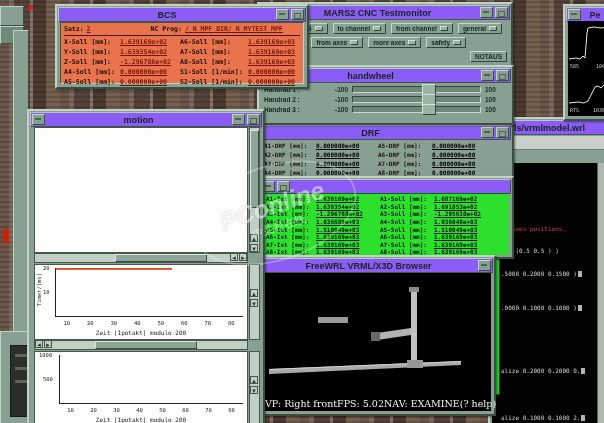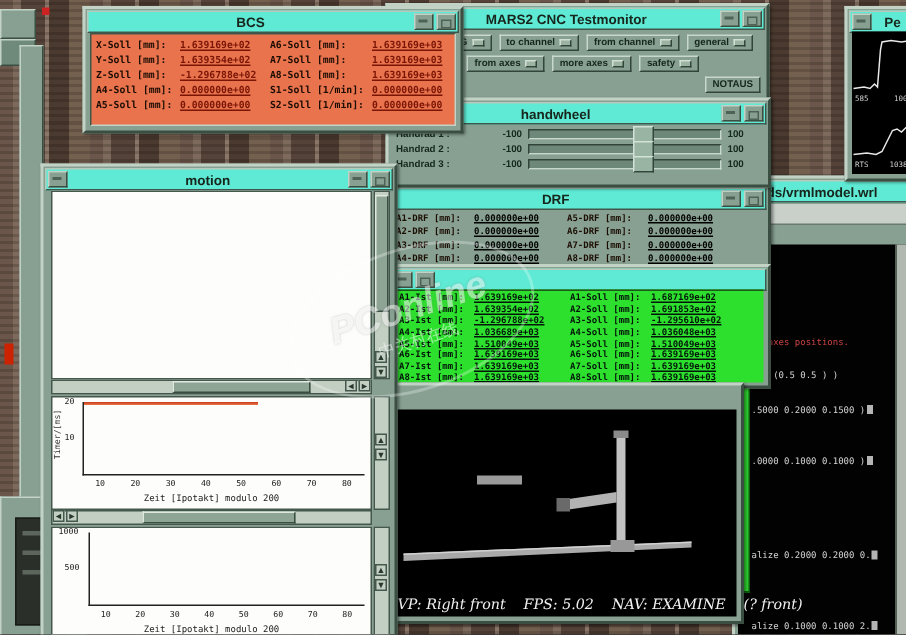--- a/index.html
+++ b/index.html
@@ -6,21 +6,21 @@
   #stage{position:relative;width:604px;height:423px;overflow:hidden;
     font-family:"Liberation Sans",sans-serif;
     background:
       repeating-linear-gradient(0deg, rgba(20,12,8,.18) 0 2px, rgba(0,0,0,0) 2px 5px),
       repeating-linear-gradient(90deg,#6a564a 0 9px,#7d6a5c 9px 14px,#55433a 14px 30px,#8a7668 30px 33px,#4a3a30 33px 46px,#74604f 46px 60px);
   }
   .window{position:absolute;background:#87a091;
     border-top:2px solid #c2d2c5;border-left:2px solid #c2d2c5;
     border-right:2px solid #3a4e42;border-bottom:2px solid #3a4e42;
     box-shadow:1px 1px 2px rgba(0,0,0,.45);}
-  .titlebar{height:13px;margin:1px;background:#5eead4;display:flex;align-items:center;
+  .titlebar{height:13px;margin:1px;background:#8b5cf6;display:flex;align-items:center;
     border-top:1px solid #b7c9bb;border-left:1px solid #b7c9bb;
     border-bottom:1px solid #41564a;border-right:1px solid #41564a;}
   .tb-title{flex:1;text-align:center;font-size:9px;font-weight:bold;color:#17251c;
     white-space:nowrap;overflow:hidden;}
   .tb-btn{width:11px;height:9px;margin:0 1px;background:#87a091;
     border-top:1px solid #c2d2c5;border-left:1px solid #c2d2c5;
     border-bottom:1px solid #3a4e42;border-right:1px solid #3a4e42;position:relative;}
   .tb-btn i{position:absolute;left:2px;top:3px;width:6px;height:2px;background:#4e6356;}
   .mono{font-family:"DejaVu Sans Mono",monospace;}
   
@@ -59,22 +59,22 @@
   .drf-row .c3{width:54px;} .drf-row .c4{flex:1;text-decoration:underline;}
   
   .mcs-body{position:absolute;left:3px;right:3px;top:15px;bottom:2px;background:#2ee02e;
     border-top:1px solid #1b5a1b;border-left:1px solid #1b5a1b;padding:1px 3px;
     font-size:6px;font-weight:bold;color:#03160a;}
   .mcs-row{display:flex;height:7.6px;align-items:center;}
   .mcs-row .c1{width:50px;} .mcs-row .c2{width:64px;text-decoration:underline;}
   .mcs-row .c3{width:54px;} .mcs-row .c4{flex:1;text-decoration:underline;}
   
   .fw-body{position:absolute;left:3px;right:3px;top:16px;bottom:3px;background:#000;}
-  .fw-status{position:absolute;left:4px;right:2px;bottom:2px;display:flex;gap:12px;
-    color:#f2f2f2;font-family:"DejaVu Serif",serif;font-size:9.5px;white-space:nowrap;font-style:italic;}
+  .fw-status{position:absolute;left:4px;right:2px;bottom:2px;display:flex;
+    color:#f2f2f2;font-family:"DejaVu Serif",serif;font-size:9.5px;white-space:nowrap;}
   
   .mo-body{position:absolute;left:3px;right:3px;top:16px;bottom:3px;}
   .panel-white{position:absolute;background:#fdfdfb;border:1px solid #44584c;}
   .vscroll{position:absolute;width:9px;background:#c3cfc3;border:1px solid #44584c;}
   .hscroll{position:absolute;height:8px;background:#c3cfc3;border:1px solid #44584c;}
   .sthumb{position:absolute;background:#8ea596;border-top:1px solid #dfe9df;border-left:1px solid #dfe9df;border-bottom:1px solid #3a4e42;border-right:1px solid #3a4e42;}
   .sarrow{position:absolute;width:8px;height:8px;font-size:6px;line-height:8px;text-align:center;color:#28382e;background:#c3cfc3;border:1px solid #44584c;box-sizing:border-box;}
   .plot{position:absolute;background:#fdfdfb;border:1px solid #44584c;}
   .axis{position:absolute;border-left:1px solid #222;border-bottom:1px solid #222;}
   .ytick{position:absolute;font-size:5.5px;color:#222;font-family:"DejaVu Sans Mono",monospace;}
@@ -325,36 +325,42 @@
       <div class="mcs-row">
           <span class="c1">A8-Ist [mm]:</span>
           <span class="c2">1.639169e+03</span>
           <span class="c3">A8-Soll [mm]:</span>
           <span class="c4">1.639169e+03</span>
         </div>
     </div>
   </div>
 
   <div class="window" style="left:256px;top:255px;width:236px;height:157px;z-index:10;">
+    <div class="titlebar">
+      <div class="tb-title">FreeWRL VRML/X3D Browser</div>
+      <div class="tb-btn">
+          <i></i>
+        </div>
+    </div>
     <div class="fw-body">
       <svg width="228" height="118" viewBox="0 0 228 118">
         <polygon points="8,96 200,88 200,92 8,101" fill="#a9a9a9"></polygon>
         <polygon points="8,96 200,88 200,89 8,97" fill="#d2d2d2"></polygon>
         <rect x="150" y="18" width="6" height="74" fill="#c2c2c2"></rect>
         <rect x="148" y="14" width="10" height="5" fill="#8a8a8a"></rect>
         <rect x="146" y="87" width="16" height="8" fill="#989898"></rect>
         <polygon points="116,60 150,55 150,62 116,67" fill="#b2b2b2"></polygon>
         <rect x="110" y="59" width="9" height="9" fill="#6a6a6a"></rect>
         <rect x="57" y="44" width="30" height="6" fill="#9a9a9a"></rect>
       </svg>
       <div class="fw-status">
         <span>VP: Right front</span>
         <span>FPS: 5.02</span>
         <span>NAV: EXAMINE</span>
-        <span>(? front)</span>
+        <span>(? help)</span>
       </div>
     </div>
   </div>
 
   <div class="window" style="left:27px;top:82px;width:234px;height:334px;z-index:15;margin-top:27px;">
     <div class="titlebar">
       <div class="tb-btn">
           <i></i>
         </div>
       <div class="tb-title">motion</div>
@@ -449,20 +455,26 @@
     <div class="titlebar">
       <div class="tb-title">BCS</div>
       <div class="tb-btn">
           <i></i>
         </div>
       <div class="tb-btn">
           <i style="width:5px;height:4px;background:none;border:1px solid #4e6356;"></i>
         </div>
     </div>
     <div class="bcs-body mono">
+      <div class="bcs-head">
+        <span class="f-lab">Satz:</span>
+        <span class="f-val" style="width:50px;margin-left:3px;">2</span>
+        <span class="f-lab" style="margin-left:14px;">NC Prog:</span>
+        <span class="f-val" style="margin-left:3px;">/_N_MPF_DIR/_N_MYTEST_MPF</span>
+      </div>
       <div class="bcs-row">
           <span class="c1 f-lab">X-Soll  [mm]:</span>
           <span class="c2 f-val">1.639169e+02</span>
           <span class="c3 f-lab">A6-Soll [mm]:</span>
           <span class="c4 f-val">1.639169e+03</span>
         </div>
       <div class="bcs-row">
           <span class="c1 f-lab">Y-Soll  [mm]:</span>
           <span class="c2 f-val">1.639354e+02</span>
           <span class="c3 f-lab">A7-Soll [mm]:</span>

